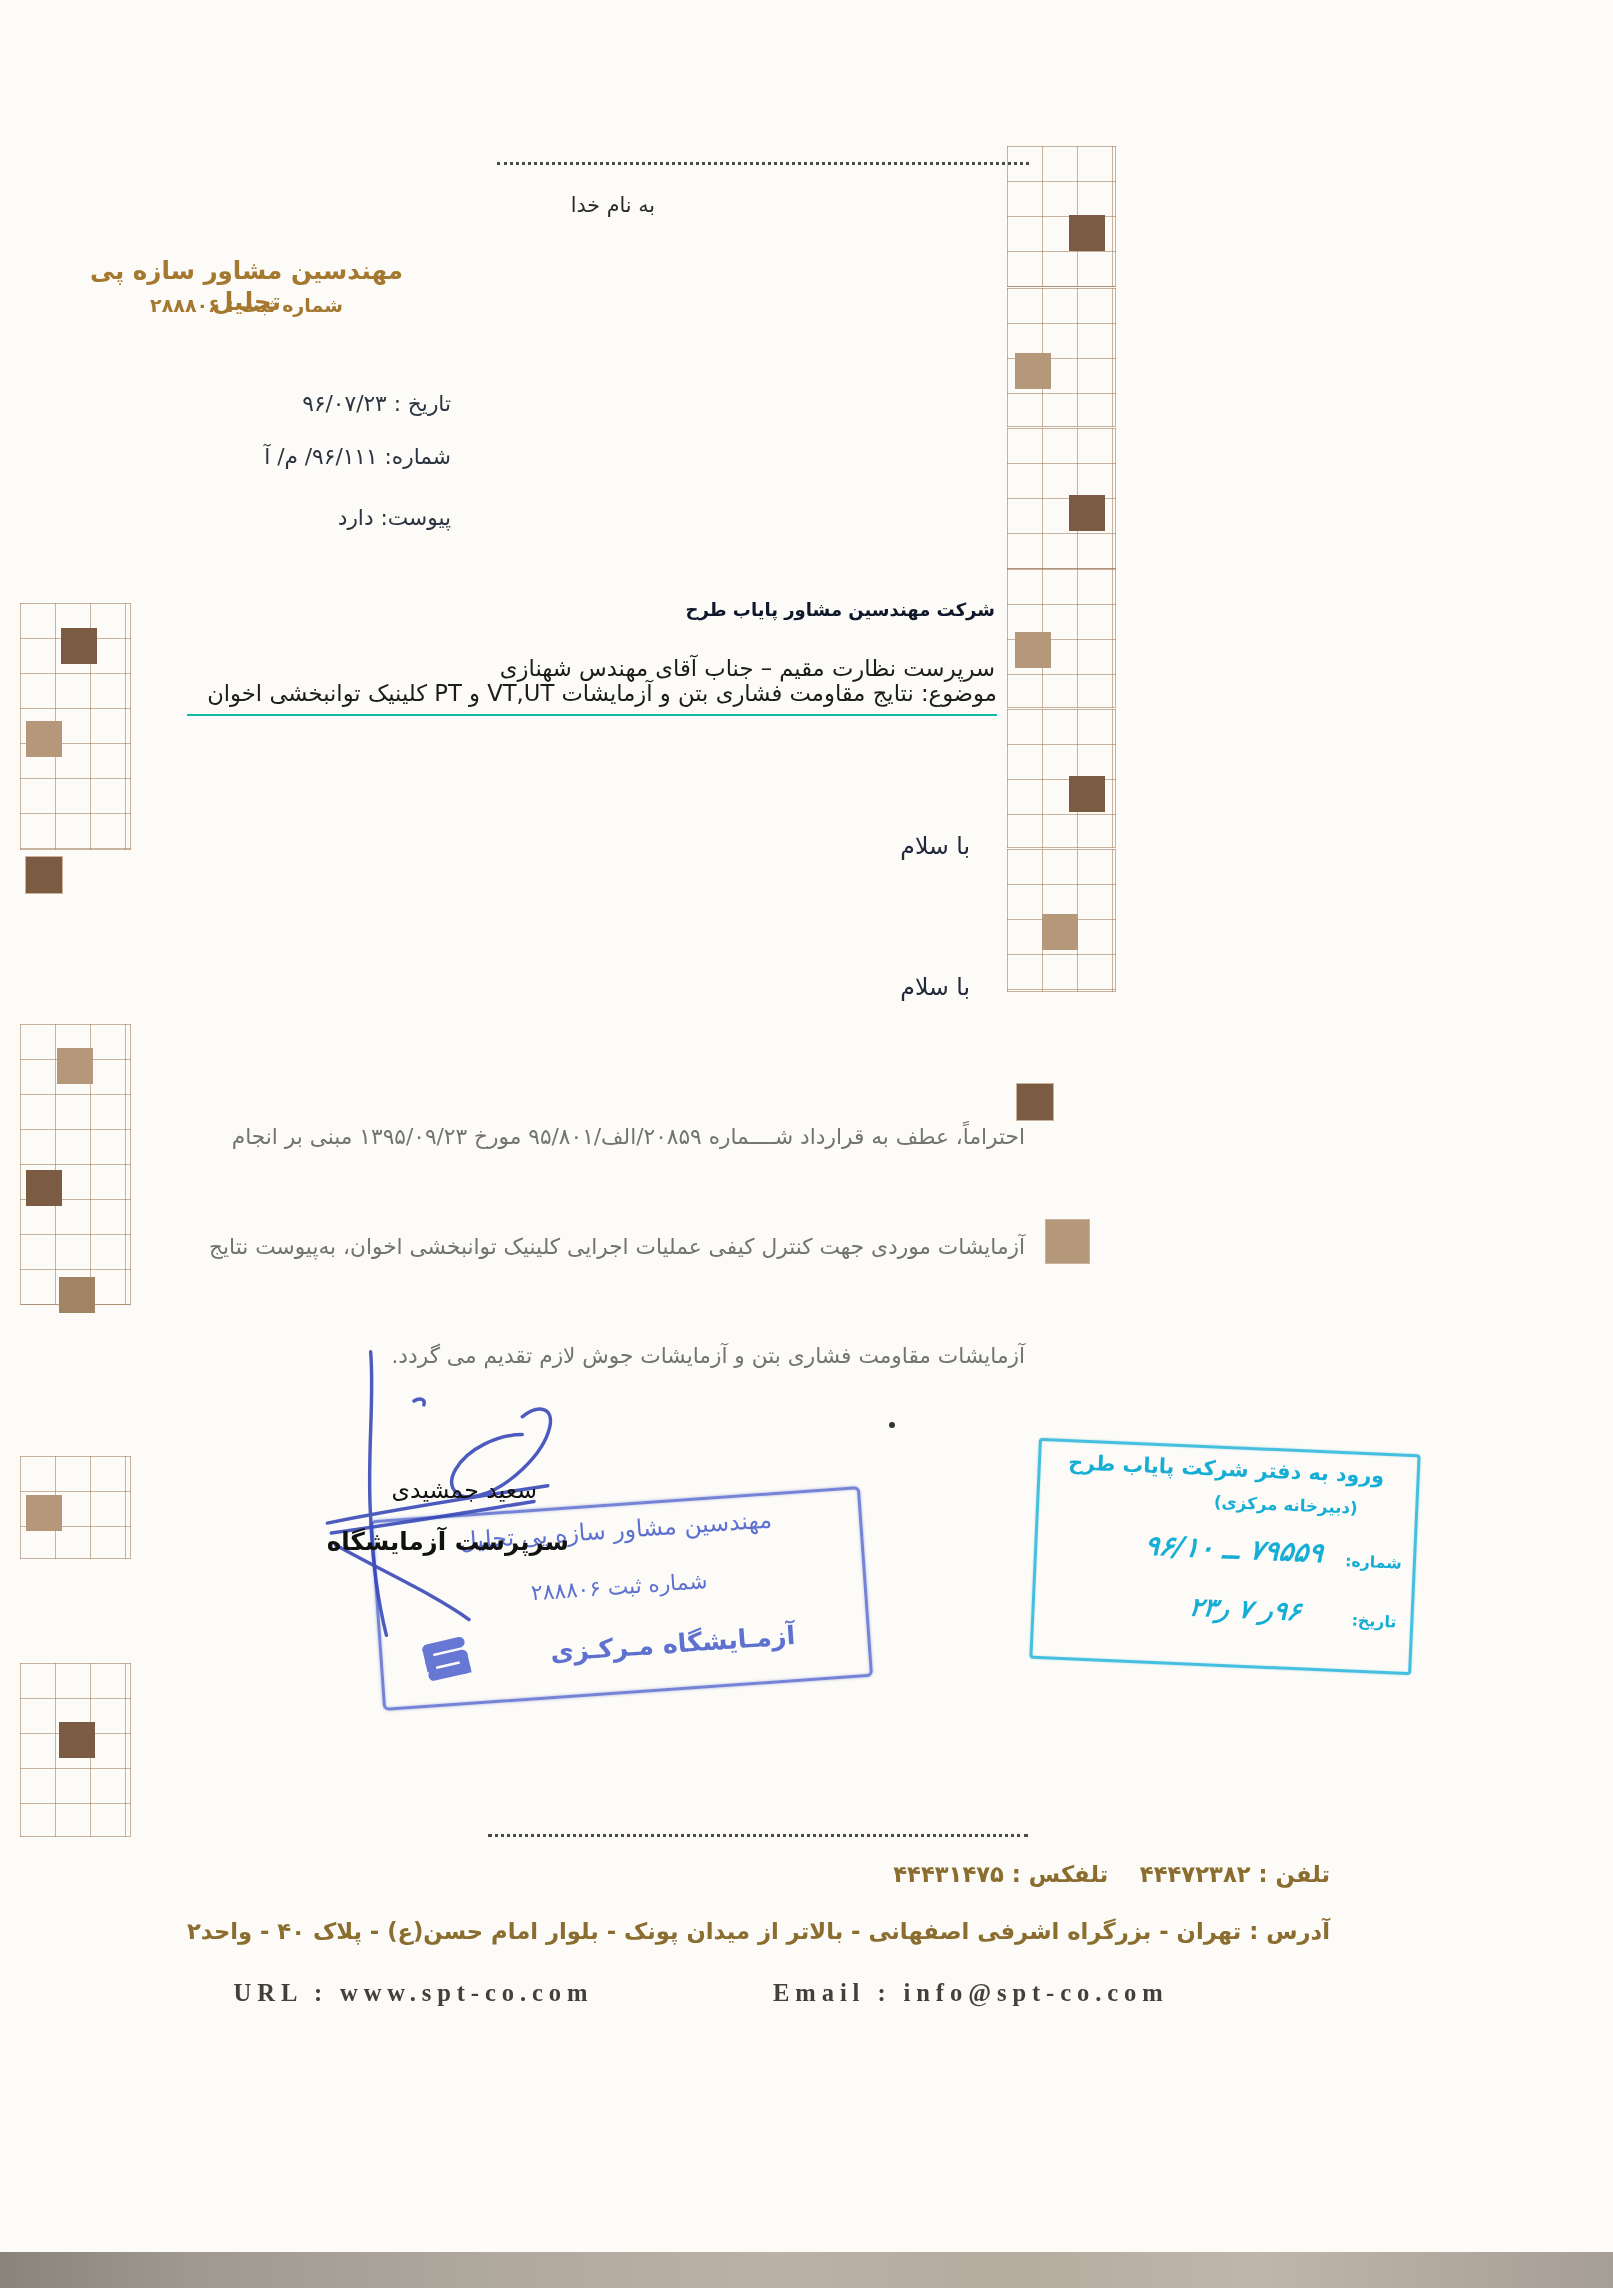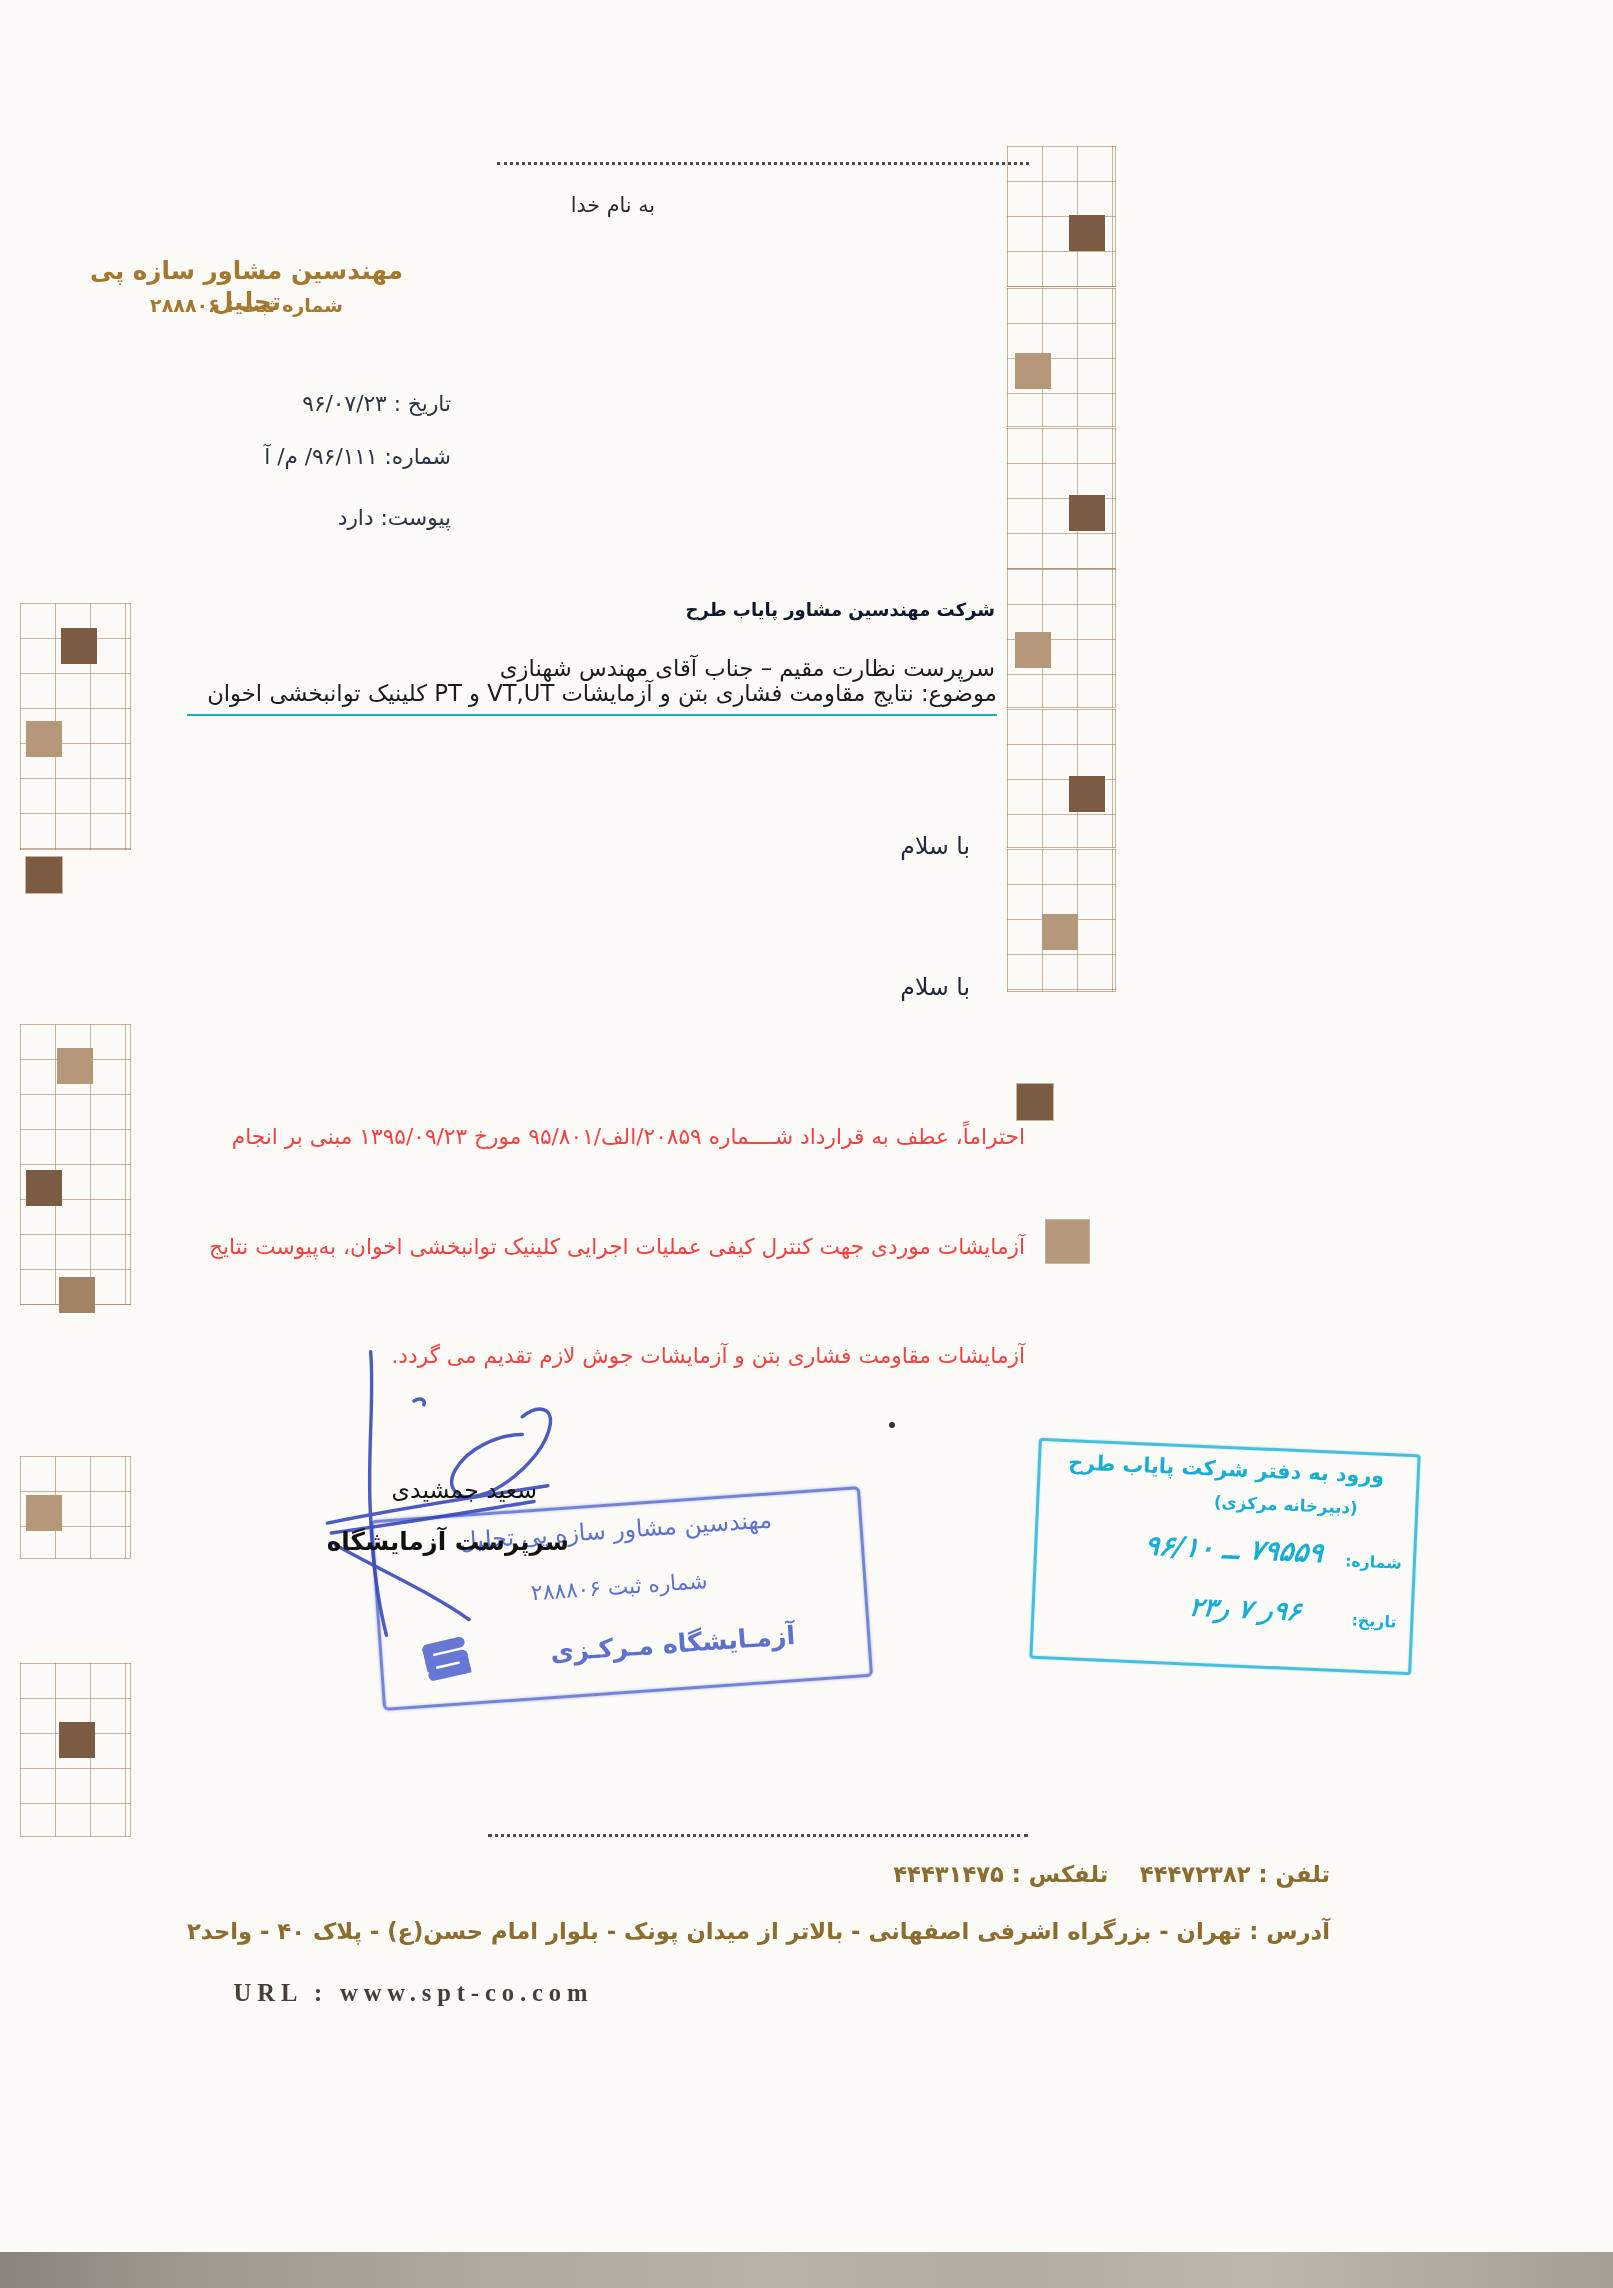--- a/index.html
+++ b/index.html
@@ -33,21 +33,21 @@
     background-size:35px 35px;
     border-right:1.5px solid rgba(158,120,88,.55);
     border-bottom:1.5px solid rgba(158,120,88,.55);
   }
   .cell{position:absolute;width:36px;height:36px;}
   .cell.dark{background:#7b5b42;}
   .cell.tan{background:#b59879;}
   .cell.mid{background:#a08463;}
 
   
-  .bodyline{font-size:21.7px;color:#ef4444;}
+  .bodyline{font-size:21.7px;color:#737373;}
 
   
   .stamp-blue{
     position:absolute;left:376px;top:1503px;width:485px;height:185px;
     border:3px solid rgba(77,98,205,.78);
     border-radius:5.9px;
     transform:rotate(-4deg);
     box-shadow:0 0 3px rgba(77,98,205,.5), inset 0 0 3px rgba(77,98,205,.4);
     color:rgba(66,88,200,.85);
   }
@@ -168,16 +168,17 @@
     <div class="abs rtl nowrap hand" style="left:29.6px;top:83px;width:256px;font-size:27.6px;font-weight:bold;">۷۹۵۵۹ ــ ۹۶/۱۰</div>
     <div class="abs rtl right nowrap" style="left:297px;top:156px;width:65px;font-size:15.8px;font-weight:bold;">تاریخ:</div>
     <div class="abs rtl nowrap hand" style="left:69px;top:144px;width:197px;font-size:25.6px;font-weight:bold;">۹۶ر ۷ ر۲۳</div>
   </div>
 
   <div class="abs dotline" style="left:488px;top:1834px;width:540px;"></div>
 
   <div class="abs rtl right nowrap footer-fa" style="left:882px;top:1860px;width:448px;font-size:22.7px;">تلفن : ۴۴۴۷۲۳۸۲&nbsp;&nbsp;&nbsp;&nbsp;تلفکس : ۴۴۴۳۱۴۷۵</div>
   <div class="abs rtl right nowrap footer-fa" style="left:296px;top:1917px;width:1034px;font-size:22.7px;">آدرس : تهران - بزرگراه اشرفی اصفهانی - بالاتر از میدان پونک - بلوار امام حسن(ع) - پلاک ۴۰ - واحد۲</div>
   <div class="abs nowrap latin-line" style="left:177px;top:1978px;width:473px;text-align:center;">URL :  www.spt-co.com</div>
+  <div class="abs nowrap latin-line" style="left:773px;top:1978px;width:561px;">Email :  info@spt-co.com</div>
 
   <div class="scan-edge"></div>
 </div>
 
 
 </body></html>

